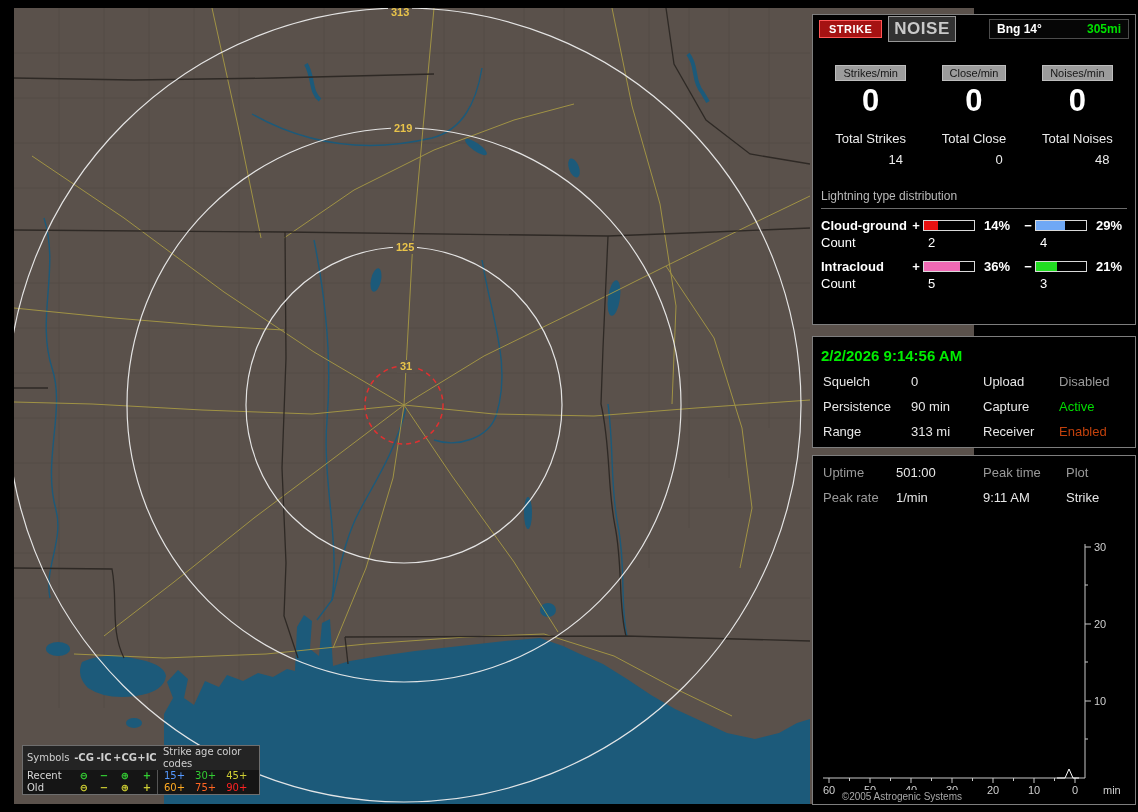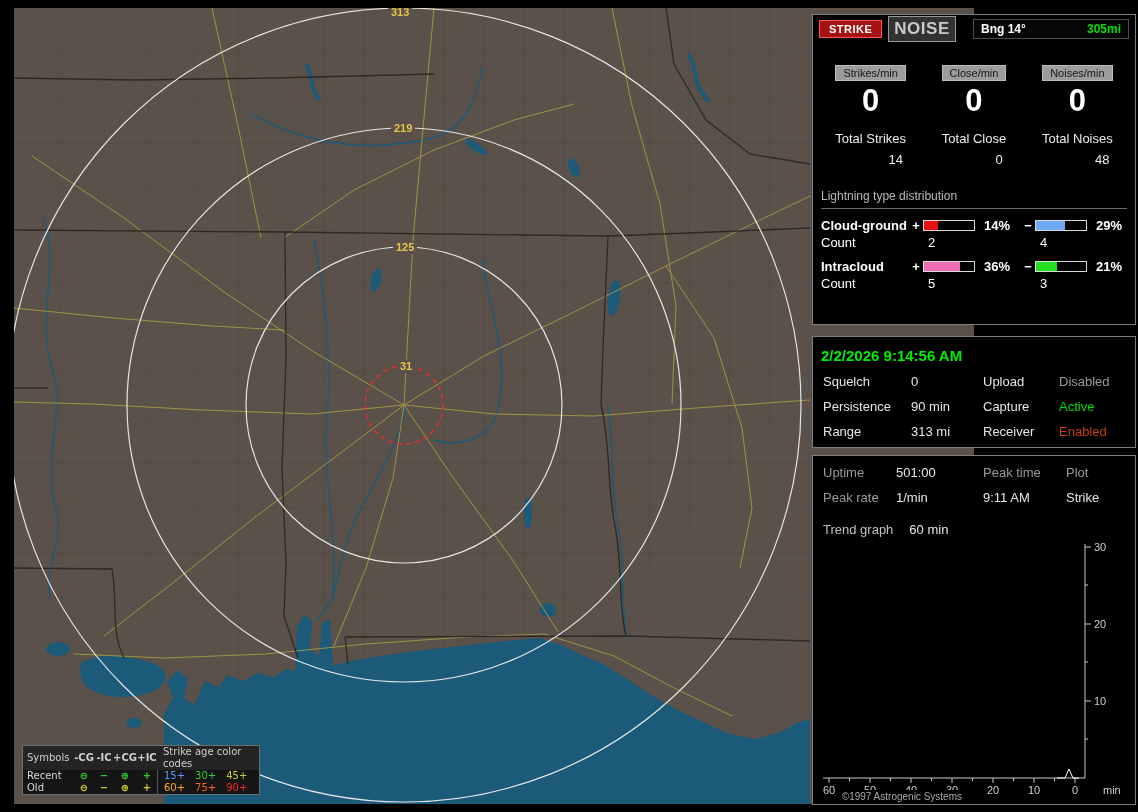--- a/index.html
+++ b/index.html
@@ -43,21 +43,21 @@
     background:#a51212; border:1px solid #ff5555; color:#fff;
     font-weight:bold; font-size:11px; padding:2px 9px; letter-spacing:.5px; cursor:pointer;
     font-family:"Liberation Sans", sans-serif;
   }
   .noise-btn {
     background:#323232; border:1px solid #979797; color:#c9c9c9;
     font-weight:bold; font-size:17px; padding:2px 5px; letter-spacing:.5px; cursor:pointer;
     font-family:"Liberation Sans", sans-serif;
   }
   .bng-box {
-    margin-left:auto; width:156px; display:flex; justify-content:space-between; align-items:center;
+    margin-left:auto; width:140px; display:flex; justify-content:space-between; align-items:center;
     background:#060606; border:1px solid #4c4c4c; padding:2px 7px;
     font-size:12px; font-weight:bold; color:#fff;
   }
   .bng-val { color:#00e000; }
 
   .counter-grid { display:grid; grid-template-columns:repeat(3,1fr); text-align:center; margin-top:24px; }
   .rate-box {
     display:inline-block; background:#9c9c9c; color:#161616; font-size:11px;
     padding:1px 7px; border:1px solid #bdbdbd;
   }
@@ -204,21 +204,21 @@
         <span class="sym" style="color: rgb(204, 204, 51);">⊕</span>
         <span class="sym" style="color: rgb(204, 204, 51);">+</span>
         <span class="ages">
           <span style="color: rgb(255, 170, 34);">60+</span>
           <span style="color: rgb(255, 102, 34);">75+</span>
           <span style="color: rgb(255, 34, 34);">90+</span>
         </span>
       </div>
     </div>
 
-    <div class="copyright">©1997 Astrogenic Systems</div>
+    <div class="copyright">©2005 Astrogenic Systems</div>
   </div>
 
   <div class="side">
 
     <section class="panel panel-stats">
       <div class="btnrow">
         <button class="strike-btn">STRIKE</button>
         <button class="noise-btn">NOISE</button>
         <div class="bng-box">
           <span>Bng 14°</span>
@@ -320,24 +320,20 @@
       <div class="trend-grid">
         <span class="tlabel">Uptime</span>
         <span class="tvalue">501:00</span>
         <span class="tlabel">Peak time</span>
         <span class="tlabel">Plot</span>
 
         <span class="tlabel">Peak rate</span>
         <span class="tvalue">1/min</span>
         <span class="tvalue">9:11 AM</span>
         <span class="tvalue">Strike</span>
-      </div>
-      <div class="trend-sub">
-        <span class="tlabel">Trend graph</span>
-        <span class="tvalue">60 min</span>
       </div>
 
       <svg class="trend-chart" width="322" height="268" viewBox="0 0 322 268">
         <g stroke="#c8c8c8" stroke-width="1">
           <line x1="272" y1="8" x2="272" y2="242"></line>
           <line x1="10" y1="242" x2="272" y2="242"></line>
 
           <line x1="272" y1="11" x2="278" y2="11"></line>
           <line x1="272" y1="88" x2="278" y2="88"></line>
           <line x1="272" y1="165" x2="278" y2="165"></line>

